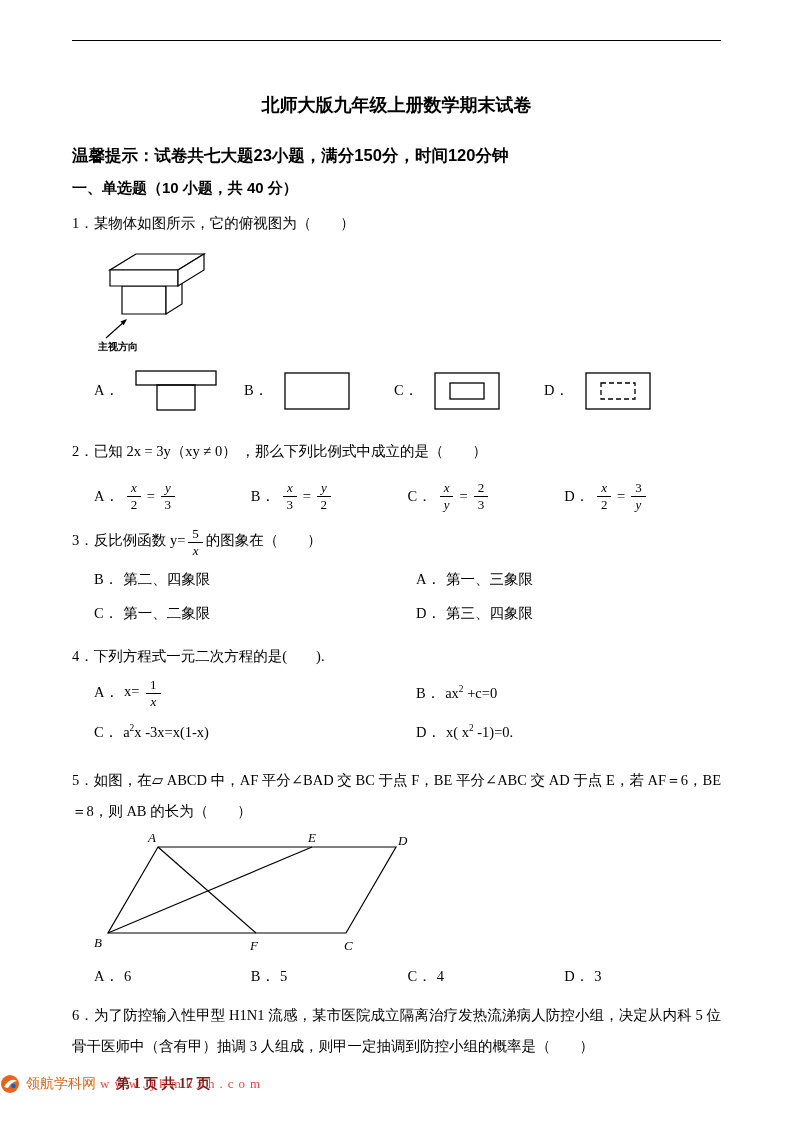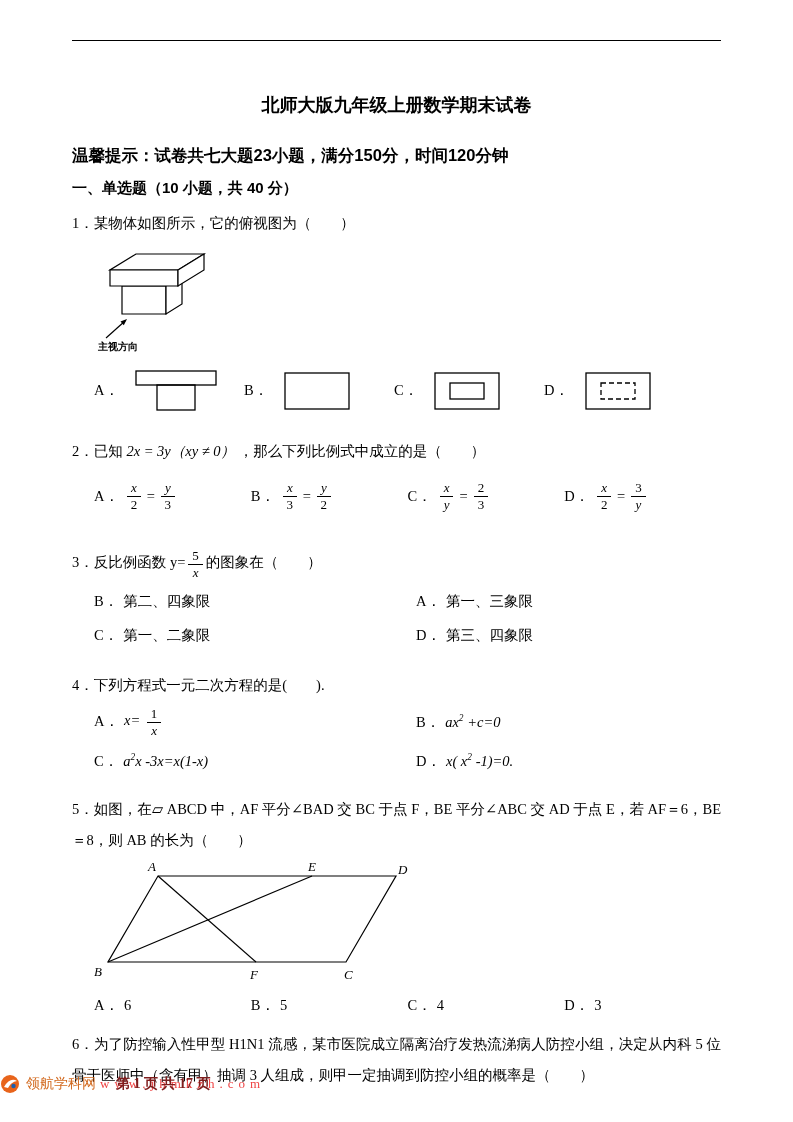--- a/index.html
+++ b/index.html
@@ -41,21 +41,21 @@
   .dash { stroke-dasharray:5 3; }
   .face { fill:#fff; stroke:#000; stroke-width:1.2; }
   .ln   { stroke:#000; stroke-width:1.2; }
   .lbl  { font-size:13px; font-style:italic; font-family:"Liberation Serif",serif; }
 
   .frac { display:inline-block; vertical-align:middle; text-align:center;
           line-height:1.05; font-size:13px; margin:0 3px; }
   .fn { display:block; border-bottom:1px solid #000; padding:0 4px 1px; }
   .fd { display:block; padding-top:1px; }
   .it { font-style:italic; }
-  .math { font-style:italic; }
+  .math { }
   .eqs { margin:0 3px; }
   sup { font-size:0.65em; }
 
   .fig5 { margin:4px 0 0 20px; }
 
   .footer { position:absolute; left:0; right:0; bottom:28px;
             display:flex; justify-content:flex-start; align-items:center; gap:6px;
             font-size:14px; }
   .site { color:#d2691e; font-family:"Liberation Sans","DejaVu Sans",sans-serif; }
   .pageline { position:relative; padding:0 14px; }
@@ -162,31 +162,31 @@
           <span class="fd">2</span>
         </span>
       <span class="eqs">=</span>
       <span class="frac">
           <span class="fn">3</span>
           <span class="fd it">y</span>
         </span>
     </div>
   </div>
 
-  <div class="stem" style="margin-top:38px;">
+  <div class="stem" style="margin-top:16px;">
     <span>3．反比例函数 y=</span><span class="frac"><span class="fn">5</span><span class="fd it">x</span></span><span>的图象在（　　）</span>
   </div>
   <div class="optgrid">
     <div><span class="olabel">B．</span><span>第二、四象限</span></div>
     <div><span class="olabel">A．</span><span>第一、三象限</span></div>
     <div><span class="olabel">C．</span><span>第一、二象限</span></div>
     <div><span class="olabel">D．</span><span>第三、四象限</span></div>
   </div>
 
-  <div class="stem" style="margin-top:24px;">4．下列方程式一元二次方程的是(　　).</div>
+  <div class="stem" style="margin-top:17px;">4．下列方程式一元二次方程的是(　　).</div>
   <div class="optgrid q4grid">
     <div>
       <span class="olabel">A．</span><span class="math">x= </span><span class="frac"><span class="fn">1</span><span class="fd it">x</span></span>
     </div>
     <div>
       <span class="olabel">B．</span><span class="math"><span>ax</span><sup>2</sup><span> +c=0</span></span>
     </div>
     <div>
       <span class="olabel">C．</span><span class="math"><span>a</span><sup>2</sup><span>x  -3x=x(1-x)</span></span>
     </div>

